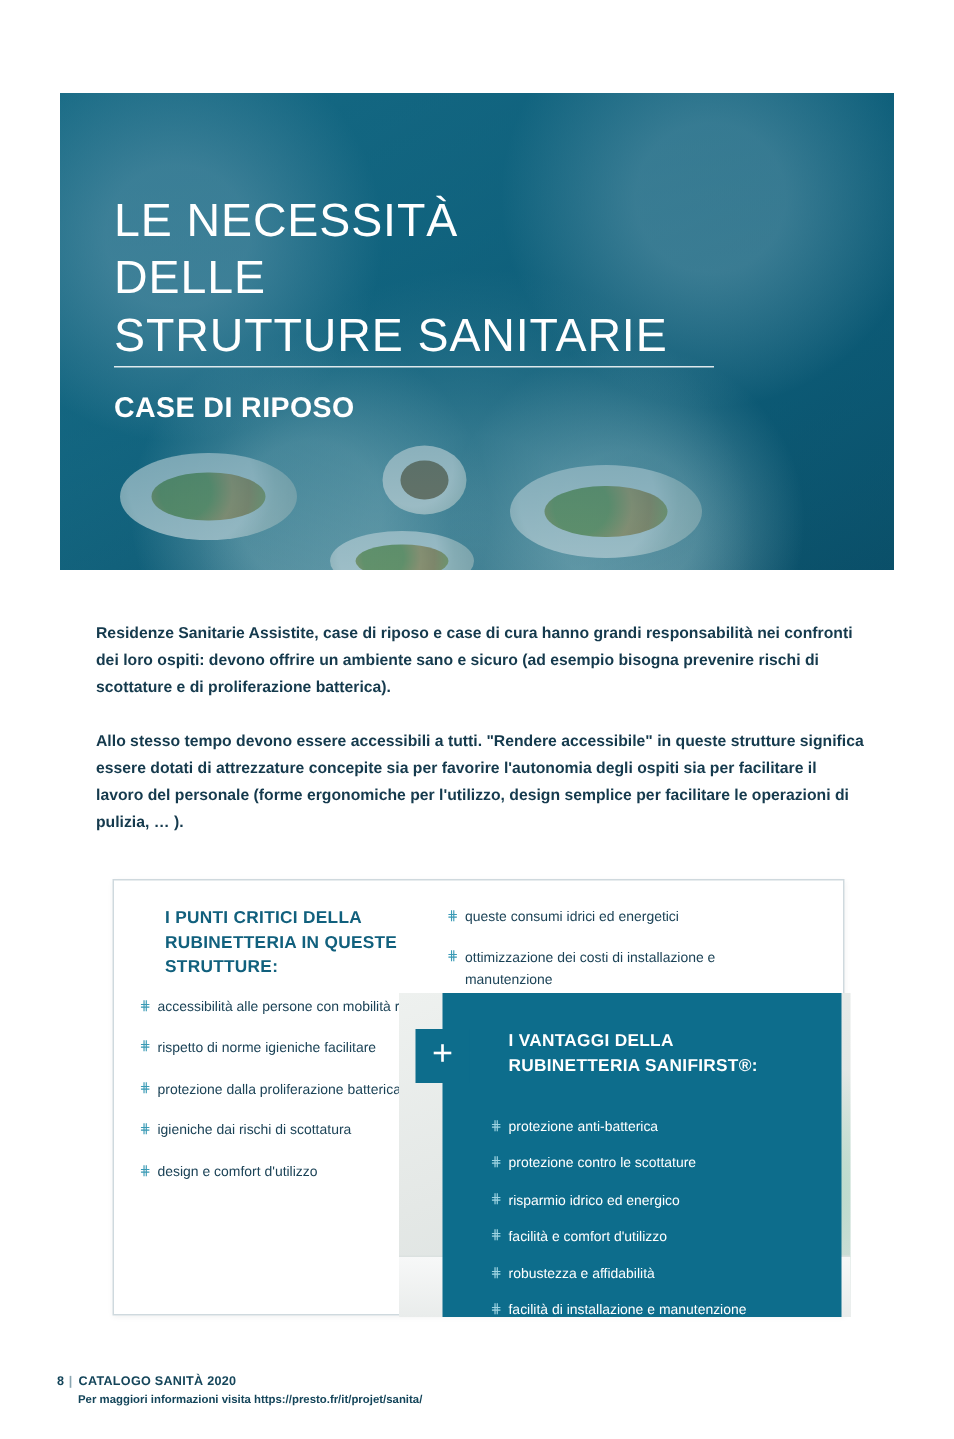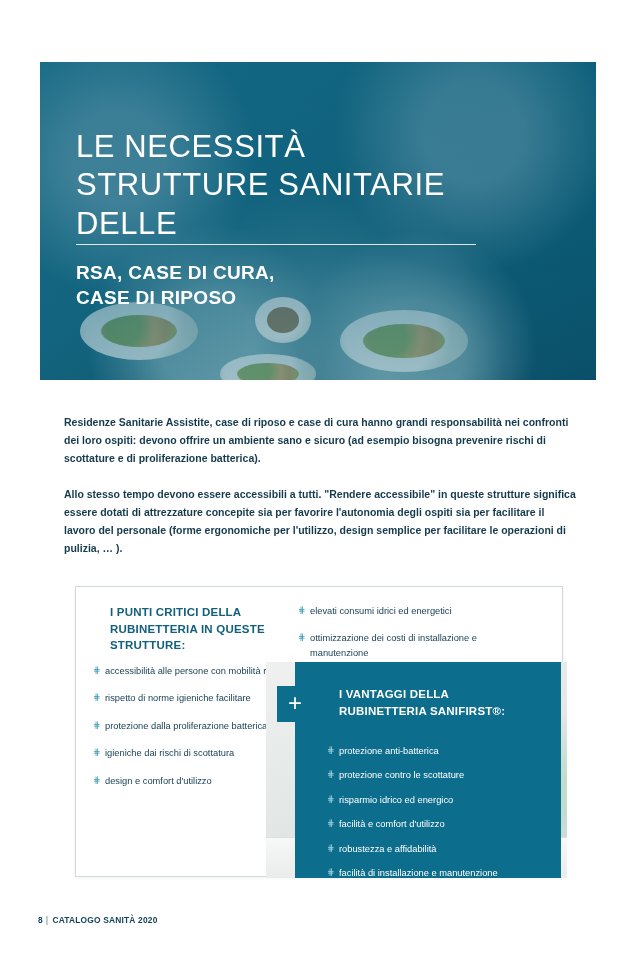--- a/index.html
+++ b/index.html
@@ -333,28 +333,27 @@
           <div class="food"></div>
         </div>
       <div class="hero-plate" style="left:180px; top:292px; width:96px;  height:40px;">
           <div class="food"></div>
         </div>
       <div class="hero-cup" style="left:215px; top:235px; width:56px; height:46px;"></div>
     </div>
 
     <div class="hero-title">
       <div>LE NECESSITÀ</div>
+      <div>DELLE</div>
       <div>STRUTTURE SANITARIE</div>
-      <div>DELLE</div>
     </div>
 
     <div class="hero-rule"></div>
 
     <div class="hero-sub">
-      <div>RSA, CASE DI CURA,</div>
       <div>CASE DI RIPOSO</div>
     </div>
   </div>
 
   <div class="intro">
     <p>Residenze Sanitarie Assistite, case di riposo e case di cura hanno grandi responsabilità nei confronti dei loro ospiti: devono offrire un ambiente sano  e sicuro (ad esempio bisogna prevenire rischi di scottature e di proliferazione batterica).</p>
     <p class="second">Allo stesso tempo devono essere accessibili a tutti. "Rendere accessibile" in queste strutture significa essere dotati di attrezzature concepite sia per favorire l'autonomia degli ospiti sia per facilitare il lavoro del personale (forme ergonomiche per l'utilizzo, design semplice per facilitare le operazioni di pulizia, … ).</p>
   </div>
 
   <div class="card-critical">
@@ -379,21 +378,21 @@
       </div>
       <div class="bullet-row">
         <span class="bullet-mark">⋕</span>
         <span class="bullet-text">design e comfort d'utilizzo</span>
       </div>
     </div>
 
     <div class="col-right">
       <div class="bullet-row">
         <span class="bullet-mark">⋕</span>
-        <span class="bullet-text">elevati consumi idrici ed energetici</span>
+        <span class="bullet-text">queste consumi idrici ed energetici</span>
       </div>
       <div class="bullet-row">
         <span class="bullet-mark">⋕</span>
         <span class="bullet-text">ottimizzazione dei costi di installazione e manutenzione</span>
       </div>
     </div>
   </div>
 
   <div class="card-adv-photo">
     <div class="frog">
@@ -436,15 +435,16 @@
           <span class="bullet-text">facilità di installazione e manutenzione</span>
         </div>
       </div>
     </div>
   </div>
 
   <div class="footer">
     <div class="footer-line1">
       <span class="pg">8</span><span class="sep">|</span><span>CATALOGO SANITÀ 2020</span>
     </div>
+    <div class="footer-line2">Per maggiori informazioni visita https://presto.fr/it/projet/sanita/</div>
   </div>
 
 </div>
 
 </body></html>

